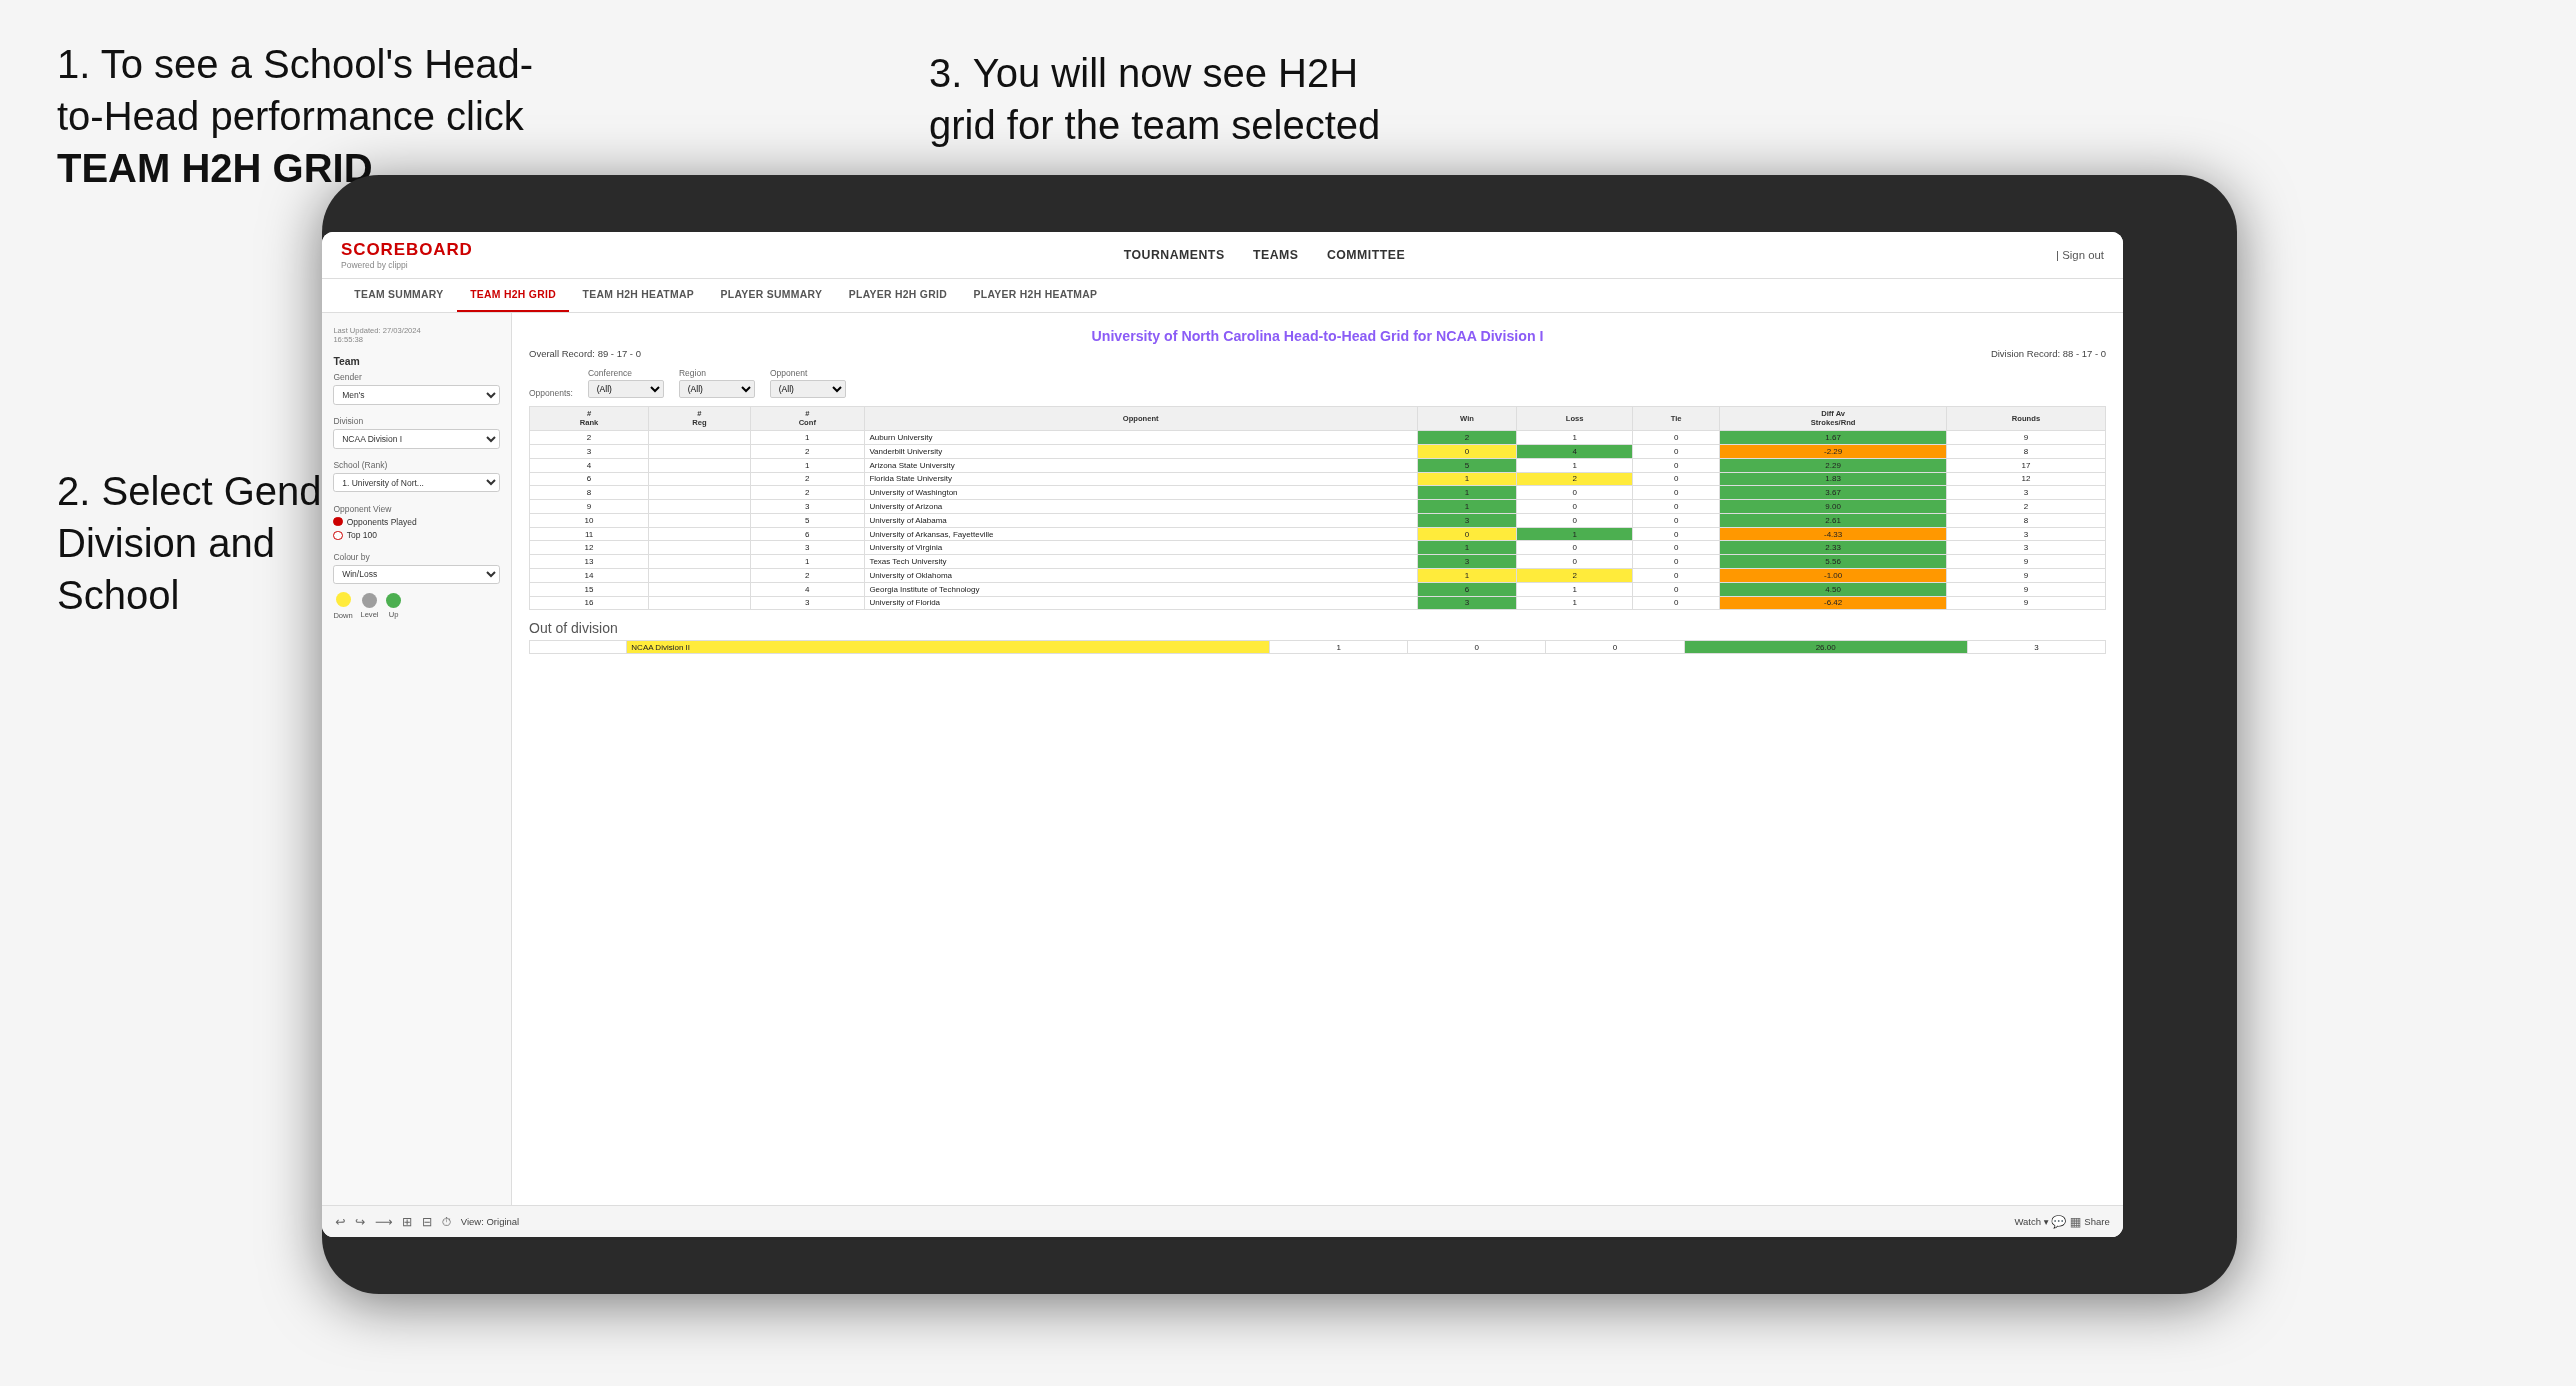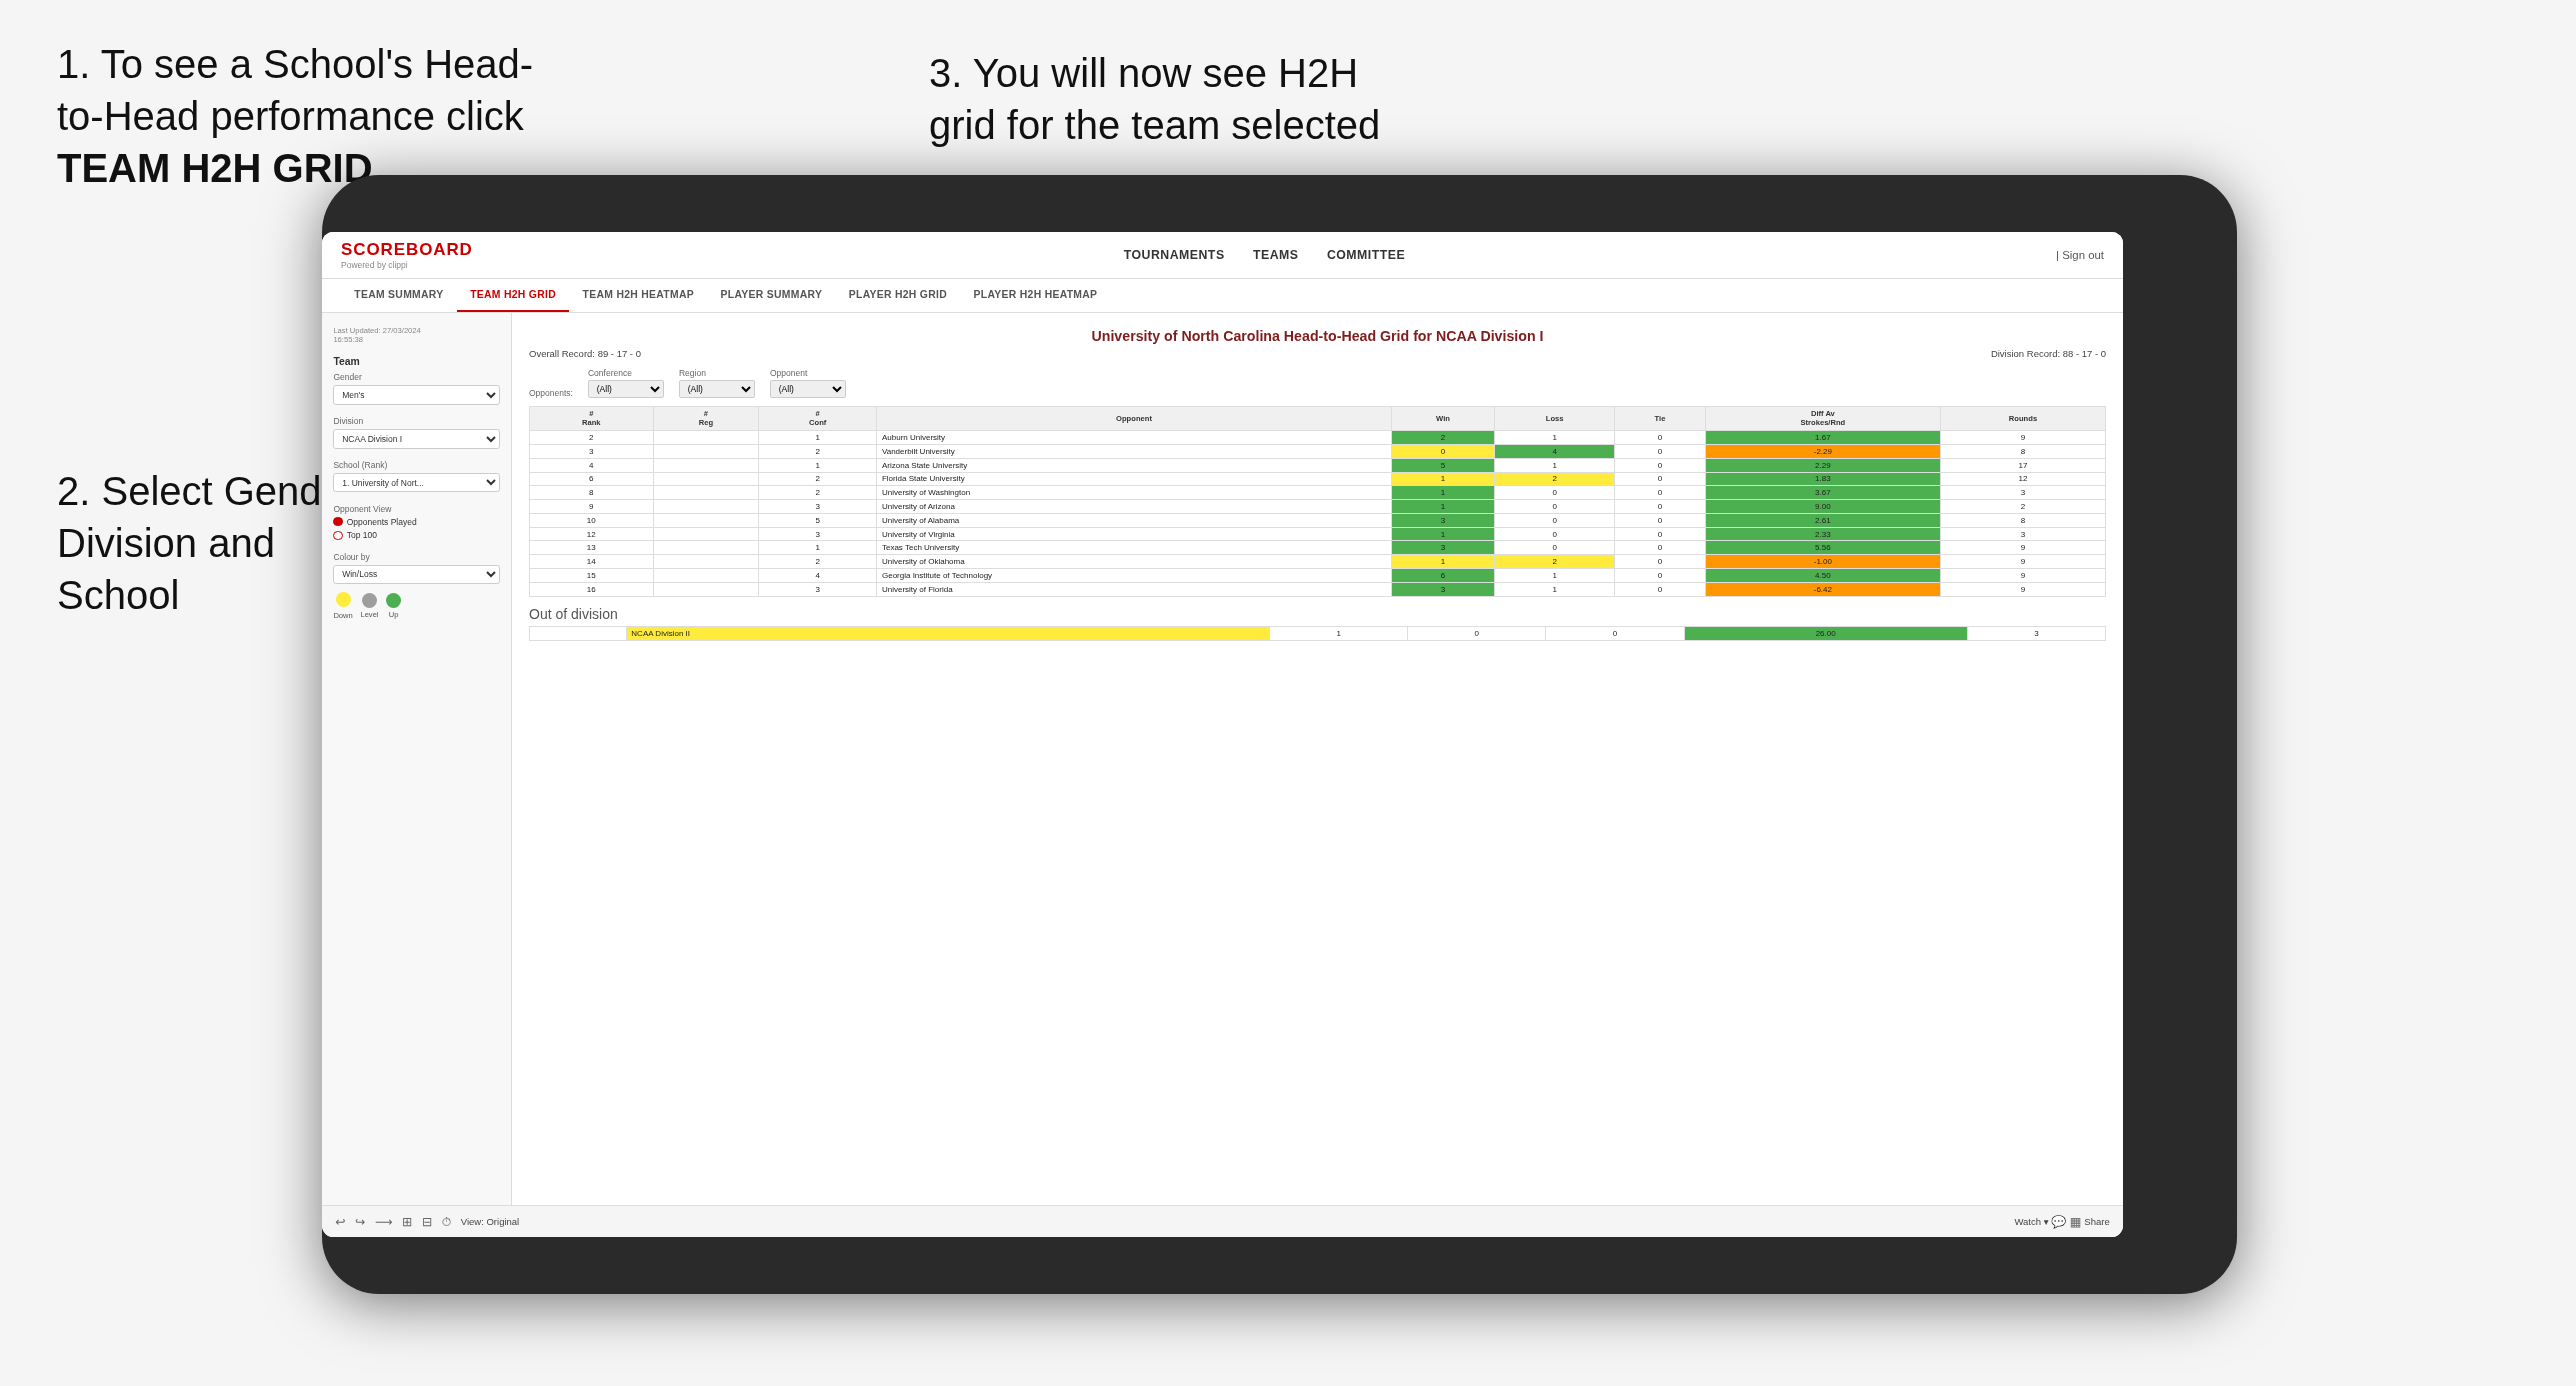--- a/index.html
+++ b/index.html
@@ -170,21 +170,21 @@
     
     .data-area {
       flex: 1;
       background: #fff;
       padding: 15px 17px;
       overflow: auto;
     }
     .data-title {
       font-size: 14.2px;
       font-weight: 700;
-      color: #7f1d1d;
+      color: #8b5cf6;
       text-align: center;
       margin-bottom: 3.8px;
     }
     .data-records {
       display: flex;
       justify-content: space-between;
       font-size: 9.5px;
       color: #444;
       margin-bottom: 9.5px;
     }
@@ -551,20 +551,31 @@
       <td></td>
       <td>5</td>
       <td class="td-left">University of Alabama</td>
       <td class="cell-green">3</td>
       <td class="cell-white">0</td>
       <td>0</td>
       <td class="cell-green">2.61</td>
       <td>8</td>
     </tr>
               <tr>
+      <td>11</td>
+      <td></td>
+      <td>6</td>
+      <td class="td-left">University of Arkansas, Fayetteville</td>
+      <td class="cell-yellow">0</td>
+      <td class="cell-green">1</td>
+      <td>0</td>
+      <td class="cell-orange">-4.33</td>
+      <td>3</td>
+    </tr>
+              <tr>
       <td>12</td>
       <td></td>
       <td>3</td>
       <td class="td-left">University of Virginia</td>
       <td class="cell-green">1</td>
       <td class="cell-white">0</td>
       <td>0</td>
       <td class="cell-green">2.33</td>
       <td>3</td>
     </tr>

